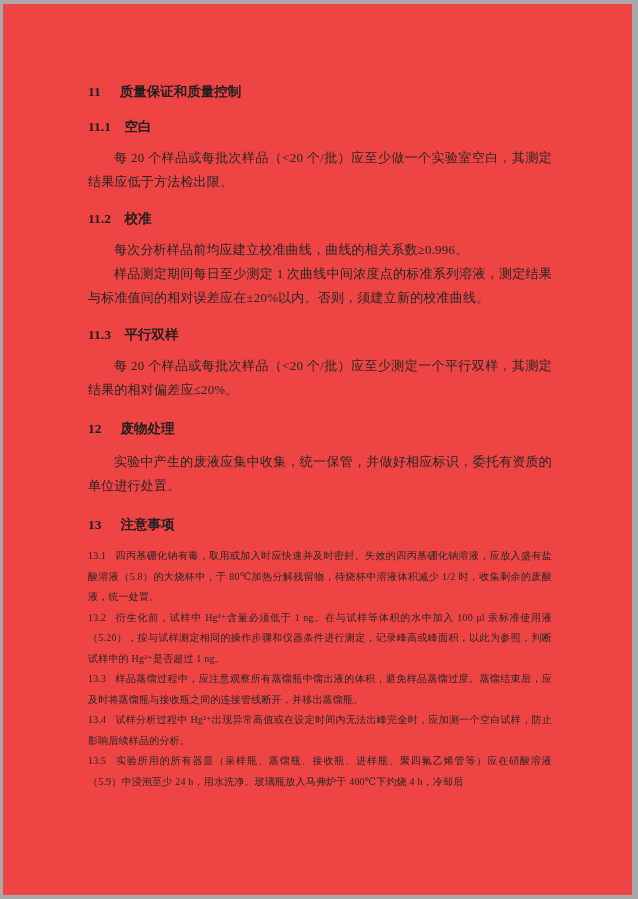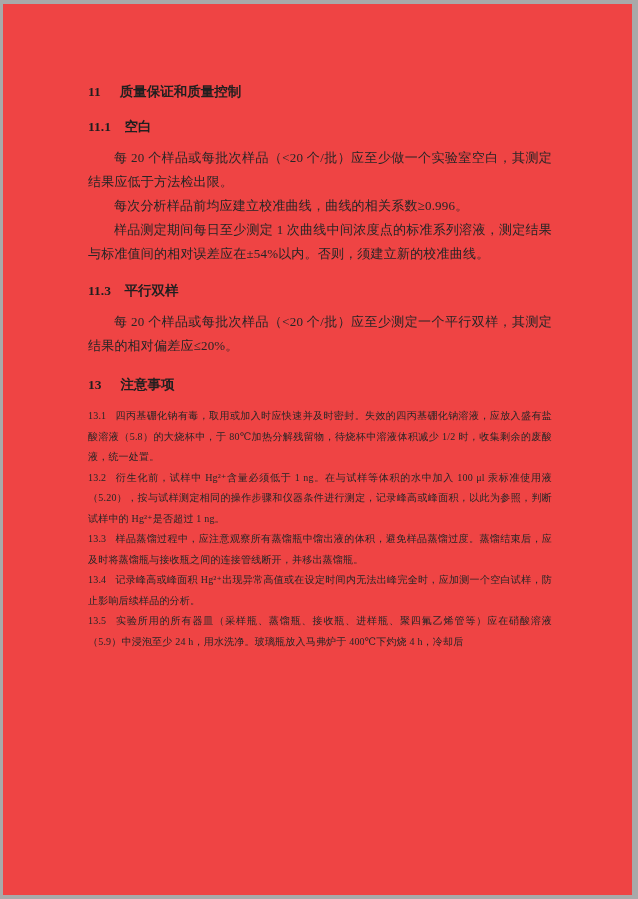--- a/index.html
+++ b/index.html
@@ -59,30 +59,33 @@
 <body>
 
 <div class="page">
   <div class="content">
 
     <h2 class="sec-h"><span class="num">11</span><span>质量保证和质量控制</span></h2>
 
     <h3 class="sub-h"><span class="num">11.1</span><span>空白</span></h3>
     <p class="para">每 20 个样品或每批次样品（&lt;20 个/批）应至少做一个实验室空白，其测定结果应低于方法检出限。</p>
 
+    <h3 class="sub-h"><span class="num">11.2</span><span>校准</span></h3>
     <p class="para">每次分析样品前均应建立校准曲线，曲线的相关系数≥0.996。</p>
-    <p class="para">样品测定期间每日至少测定 1 次曲线中间浓度点的标准系列溶液，测定结果与标准值间的相对误差应在±54%以内。否则，须建立新的校准曲线。</p>
+    <p class="para">样品测定期间每日至少测定 1 次曲线中间浓度点的标准系列溶液，测定结果与标准值间的相对误差应在±20%以内。否则，须建立新的校准曲线。</p>
 
     <h3 class="sub-h"><span class="num">11.3</span><span>平行双样</span></h3>
     <p class="para">每 20 个样品或每批次样品（&lt;20 个/批）应至少测定一个平行双样，其测定结果的相对偏差应≤20%。</p>
 
 
+    <h2 class="sec-h"><span class="num">12</span><span>废物处理</span></h2>
+    <p class="para">实验中产生的废液应集中收集，统一保管，并做好相应标识，委托有资质的单位进行处置。</p>
 
     <h2 class="sec-h"><span class="num">13</span><span>注意事项</span></h2>
 
     <p class="clause"><span class="clause-num">13.1</span><span>四丙基硼化钠有毒，取用或加入时应快速并及时密封。失效的四丙基硼化钠溶液，应放入盛有盐酸溶液（5.8）的大烧杯中，于 80℃加热分解残留物，待烧杯中溶液体积减少 1/2 时，收集剩余的废酸液，统一处置。</span></p>
     <p class="clause"><span class="clause-num">13.2</span><span>衍生化前，试样中 Hg²⁺含量必须低于 1 ng。在与试样等体积的水中加入 100 μl 汞标准使用液（5.20），按与试样测定相同的操作步骤和仪器条件进行测定，记录峰高或峰面积，以此为参照，判断试样中的 Hg²⁺是否超过 1 ng。</span></p>
     <p class="clause"><span class="clause-num">13.3</span><span>样品蒸馏过程中，应注意观察所有蒸馏瓶中馏出液的体积，避免样品蒸馏过度。蒸馏结束后，应及时将蒸馏瓶与接收瓶之间的连接管线断开，并移出蒸馏瓶。</span></p>
-    <p class="clause"><span class="clause-num">13.4</span><span>记录峰高或峰面积 Hg²⁺出现异常高值或在设定时间内无法出峰完全时，应加测一个空白试样，防止影响后续样品的分析。</span></p>
+    <p class="clause"><span class="clause-num">13.4</span><span>试样分析过程中 Hg²⁺出现异常高值或在设定时间内无法出峰完全时，应加测一个空白试样，防止影响后续样品的分析。</span></p>
     <p class="clause"><span class="clause-num">13.5</span><span>实验所用的所有器皿（采样瓶、蒸馏瓶、接收瓶、进样瓶、聚四氟乙烯管等）应在硝酸溶液（5.9）中浸泡至少 24 h，用水洗净。玻璃瓶放入马弗炉于 400℃下灼烧 4 h，冷却后</span></p>
 
   </div>
 </div>
 
 </body></html>

